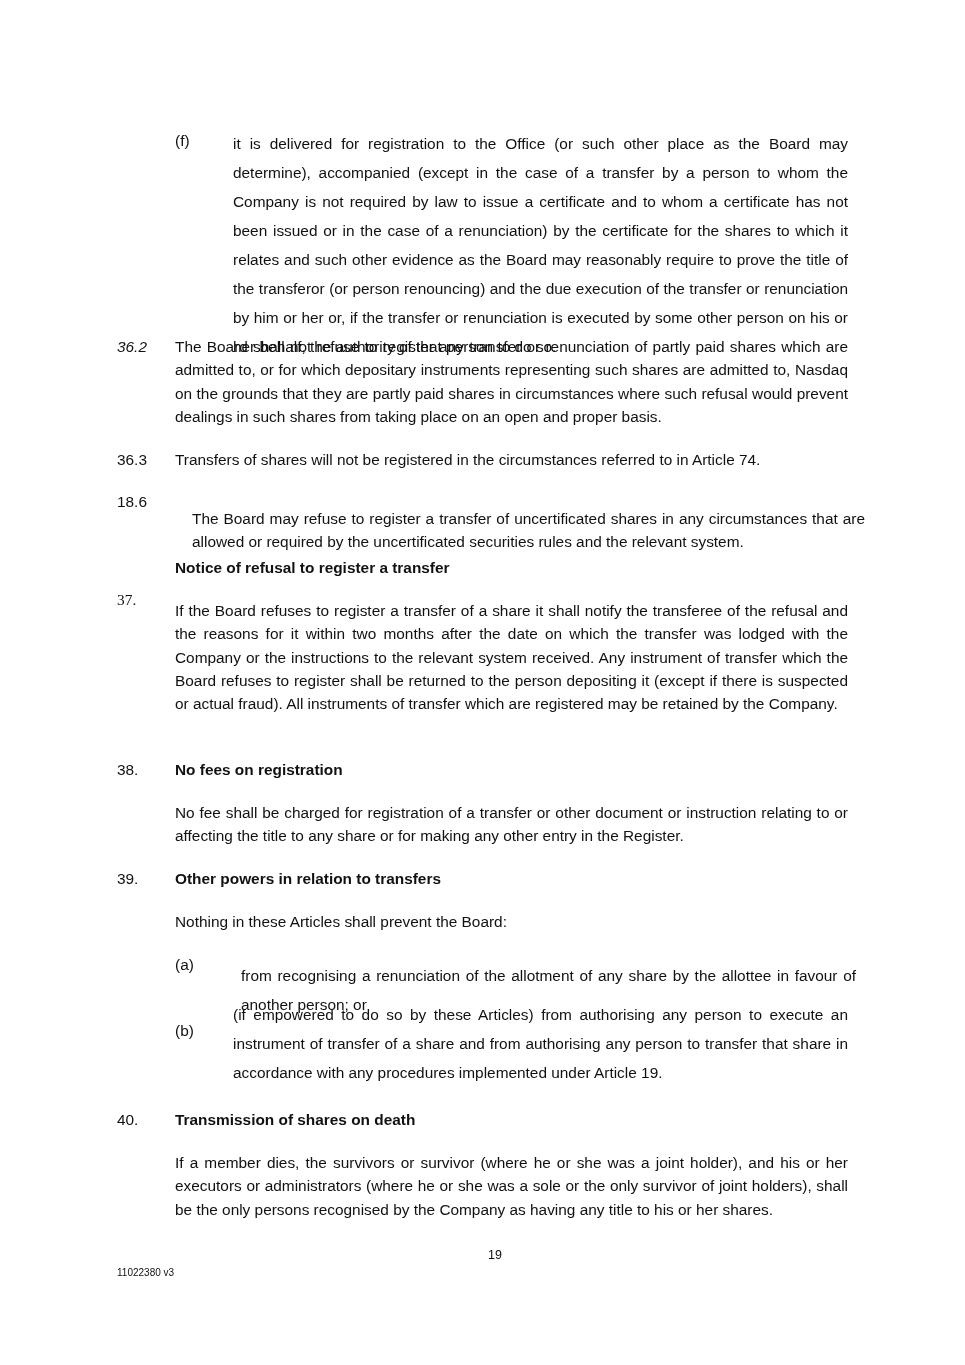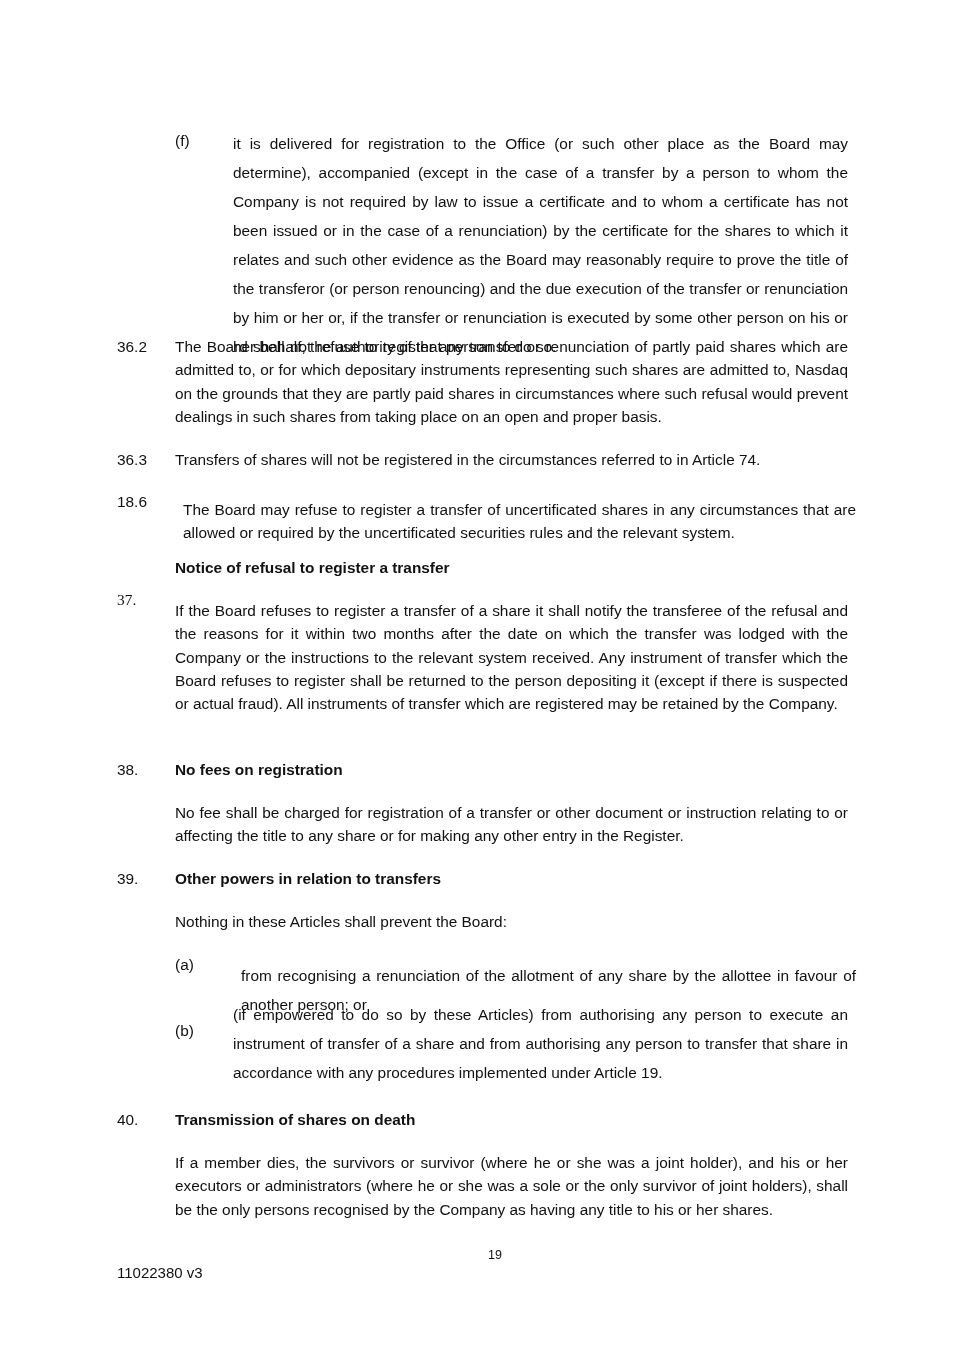--- a/index.html
+++ b/index.html
@@ -7,45 +7,45 @@
     width: 965px; height: 1365px; position: relative; overflow: hidden;
     font-family: "Liberation Sans", sans-serif; color: #111111;
     font-size: 15.4px;
   }
   .num { position: absolute; left: 117px; line-height: 23.3px; }
   .body { position: absolute; left: 175px; width: 673px; line-height: 23.3px; text-align: justify; }
   .sublabel { position: absolute; left: 175px; line-height: 23.3px; }
   .subtext { position: absolute; left: 233px; width: 615px; line-height: 29px; text-align: justify; }
   .heading { position: absolute; left: 175px; line-height: 23.3px; font-weight: bold; }
   .pagenum { position: absolute; left: 0; width: 990px; text-align: center; top: 1246px; font-size: 12.5px; line-height: 18px; }
-  .footer { position: absolute; left: 117px; top: 1265px; font-size: 15px; line-height: 16px; text-align: center; }
+  .footer { position: absolute; left: 117px; top: 1265px; font-size: 10px; line-height: 16px; text-align: center; }
 </style>
 </head>
 <body>
 
 <div>
 
   <div>
     <span class="sublabel" style="top:129px;">(f)</span>
     <p class="subtext" style="top:129px; margin:0;">it is delivered for registration to the Office (or such other place as the Board may determine), accompanied (except in the case of a transfer by a person to whom the Company is not required by law to issue a certificate and to whom a certificate has not been issued or in the case of a renunciation) by the certificate for the shares to which it relates and such other evidence as the Board may reasonably require to prove the title of the transferor (or person renouncing) and the due execution of the transfer or renunciation by him or her or, if the transfer or renunciation is executed by some other person on his or her behalf, the authority of that person to do so.</p>
   </div>
 
   <div>
-    <span class="num" style="top:335px;">36.2</span>
+    <span class="num" style="top:335px;font-style:italic;">36.2</span>
     <p class="body" style="top:335px; margin:0;">The Board shall not refuse to register any transfer or renunciation of partly paid shares which are admitted to, or for which depositary instruments representing such shares are admitted to, Nasdaq on the grounds that they are partly paid shares in circumstances where such refusal would prevent dealings in such shares from taking place on an open and proper basis.</p>
   </div>
 
   <div>
     <span class="num" style="top:448px;text-align:right;">36.3</span>
     <p class="body" style="top:448px; margin:0;">Transfers of shares will not be registered in the circumstances referred to in Article 74.</p>
   </div>
 
   <div>
     <span class="num" style="top:490px;">18.6</span>
-    <p class="body" style="top:490px; margin:8px;">The Board may refuse to register a transfer of uncertificated shares in any circumstances that are allowed or required by the uncertificated securities rules and the relevant system.</p>
+    <p class="body" style="top:490px; margin:17px;">The Board may refuse to register a transfer of uncertificated shares in any circumstances that are allowed or required by the uncertificated securities rules and the relevant system.</p>
   </div>
 
   <div>
     <span class="num" style="top:588px;font-family:Liberation Serif, serif;">37.</span>
     <span class="heading" style="top:556px;">Notice of refusal to register a transfer</span>
     <p class="body" style="top:599px; margin:0;">If the Board refuses to register a transfer of a share it shall notify the transferee of the refusal and the reasons for it within two months after the date on which the transfer was lodged with the Company or the instructions to the relevant system received. Any instrument of transfer which the Board refuses to register shall be returned to the person depositing it (except if there is suspected or actual fraud). All instruments of transfer which are registered may be retained by the Company.</p>
   </div>
 
   <div>
     <span class="num" style="top:758px;">38.</span>

